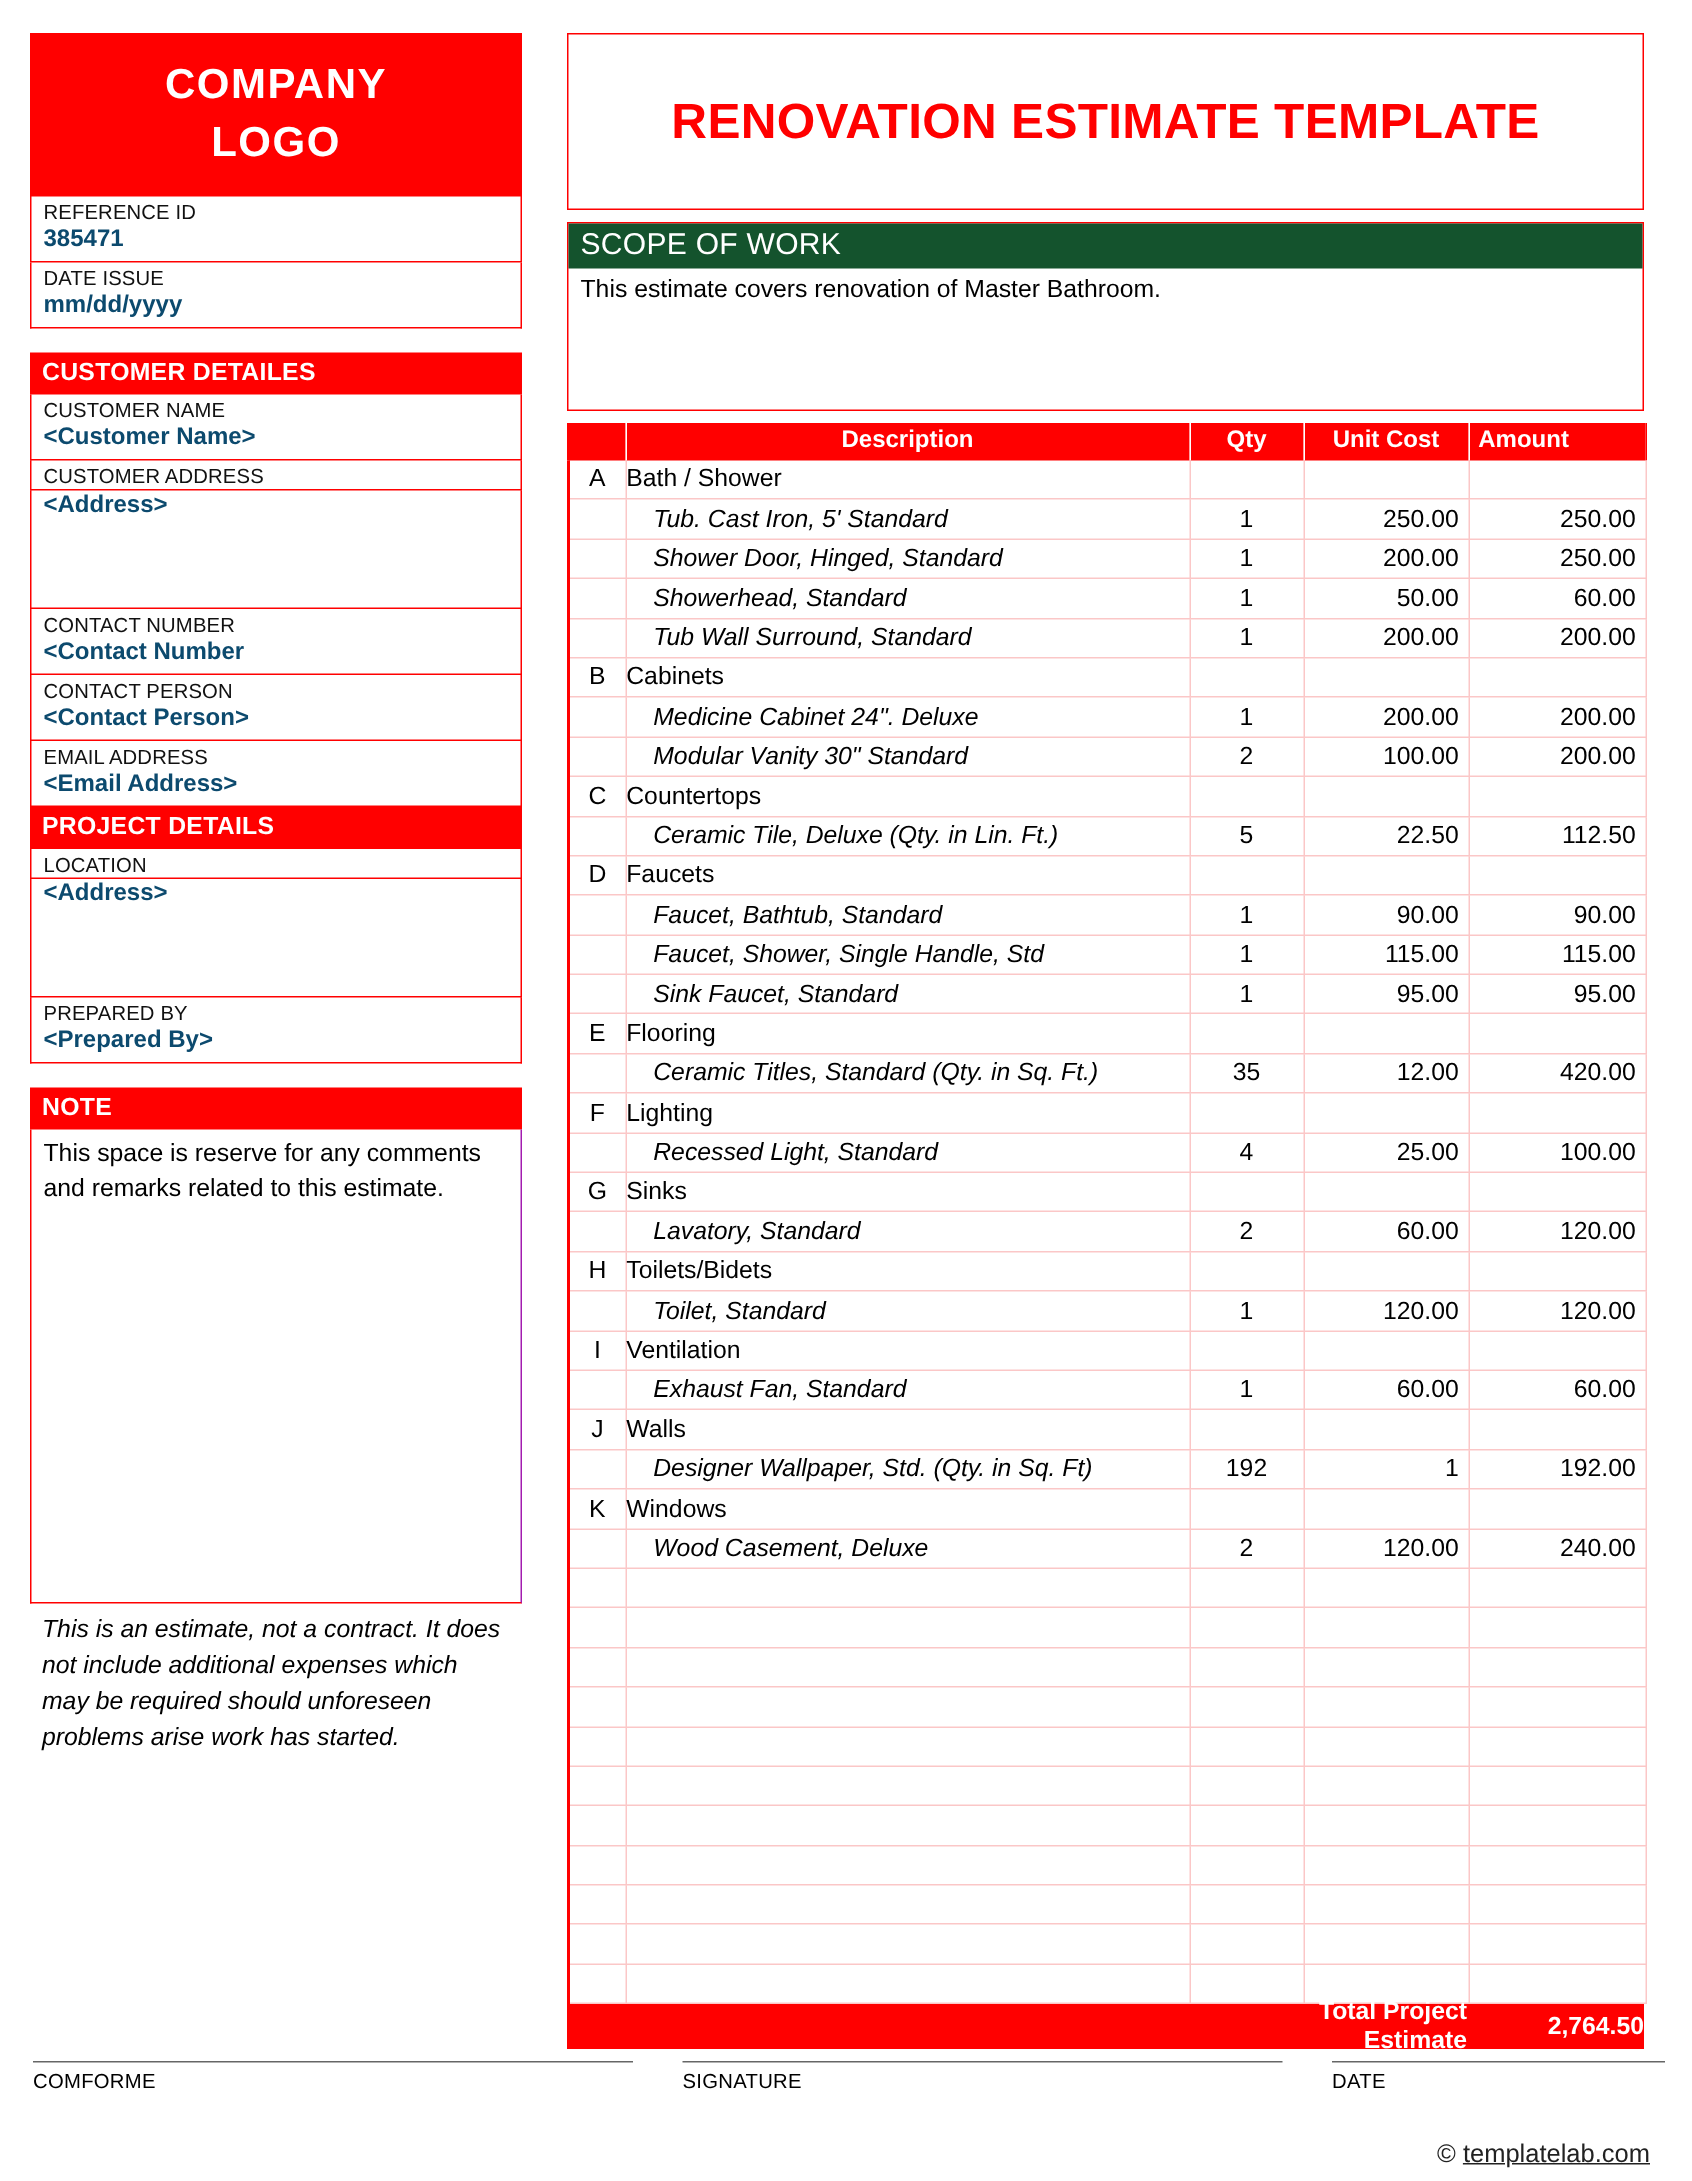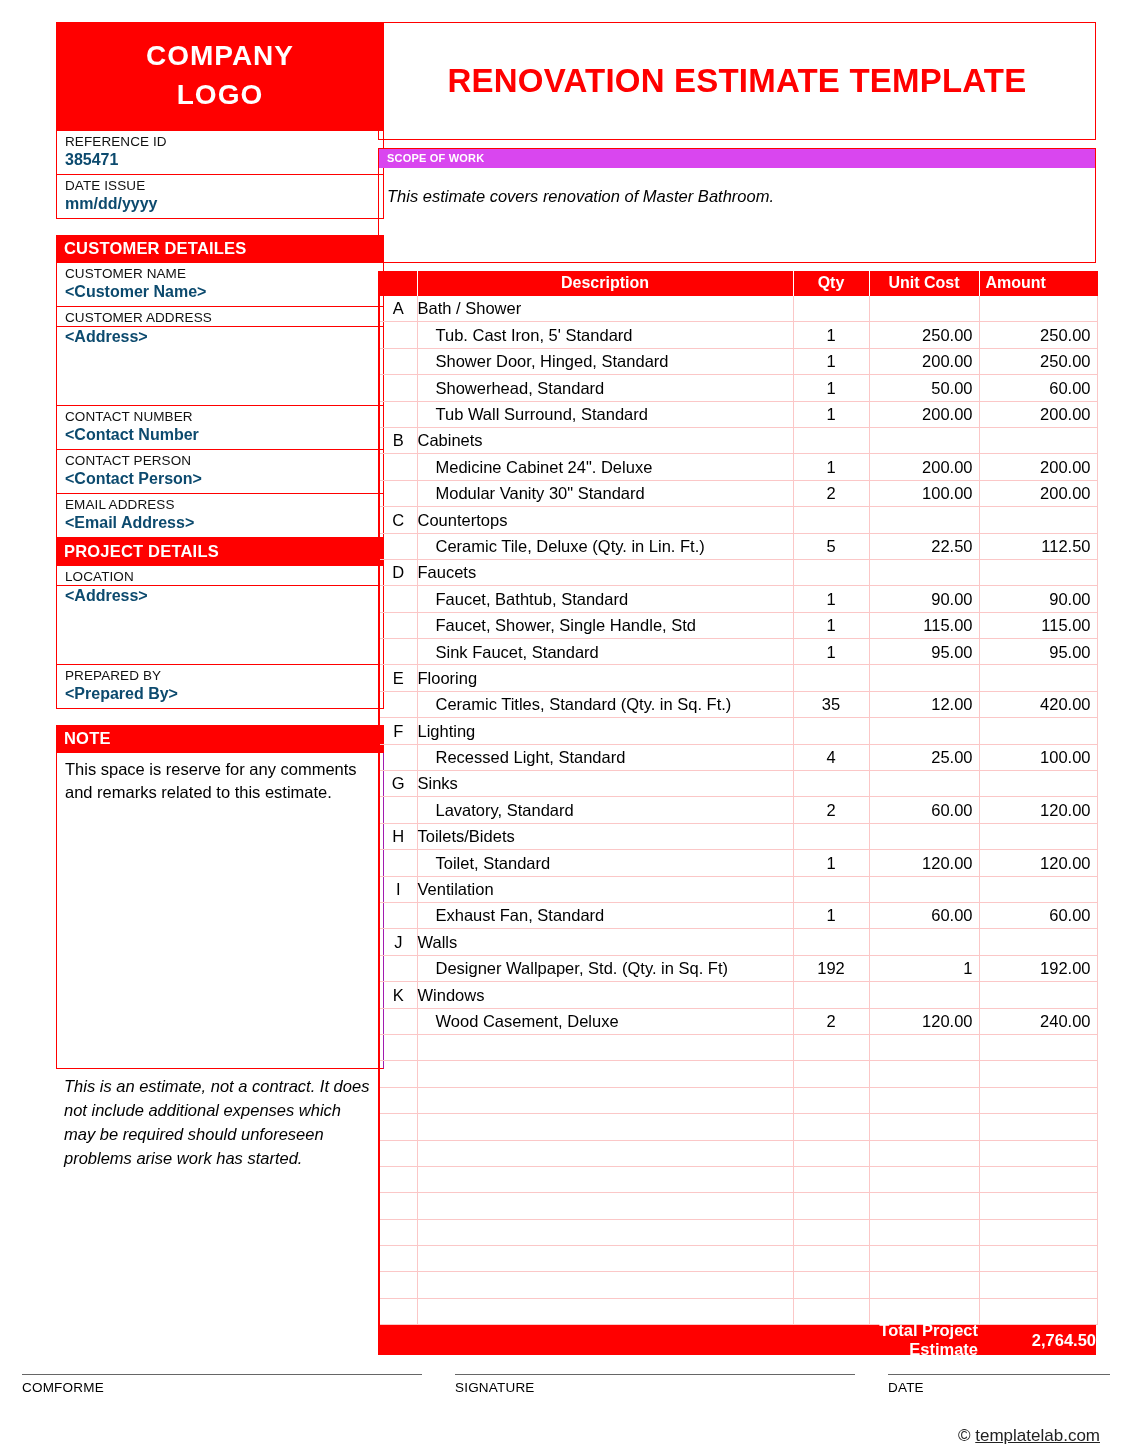--- a/index.html
+++ b/index.html
@@ -20,21 +20,20 @@
     width: 1128px;
     height: 1454px;
   }
 
   
   .left-col {
     position: absolute;
     left: 20px;
     top: 22px;
     width: 328px;
-    margin-left: 36px;
   }
   .logo-box {
     background: #FF0000;
     height: 108px;
     display: flex;
     flex-direction: column;
     align-items: center;
     justify-content: center;
     color: #ffffff;
     font-weight: bold;
@@ -110,33 +109,32 @@
     font-weight: bold;
     font-size: 33px;
     letter-spacing: 0.2px;
     text-align: center;
   }
   .scope-wrap {
     margin-top: 8px;
     border: 1px solid #FF0000;
   }
   .scope-head {
-    background: #d946ef;
+    background: #14532d;
     color: #ffffff;
-    font-weight: bold;
-    font-size: 11px;
+    font-weight: normal;
+    font-size: 20px;
     padding: 3px 8px 4px 8px;
     letter-spacing: 0.2px;
   }
   .scope-body {
     font-size: 16.5px;
-    padding: 19px 8px;
+    padding: 5px 8px;
     height: 94px;
     box-sizing: border-box;
-    font-style: italic;
   }
 
   table.items {
     margin-top: 8px;
     border-collapse: collapse;
     width: 718px;
     table-layout: fixed;
     border-left: 2px solid #FF0000;
     border-right: 1px solid #FF0000;
   }
@@ -165,21 +163,21 @@
     border-bottom: 1px solid #FBC7C7;
     border-right: 1px solid #FBC7C7;
     vertical-align: middle;
     line-height: 1.0;
   }
   td.letter {
     text-align: center;
     border-right: 1px solid transparent;
   }
   td.desc { text-align: left; border-right: 1px solid #FBC7C7;}
-  td.desc.indent { padding-left: 18px; }
+  td.desc.indent { padding-left: 18px; font-style: italic; }
   td.qty  { text-align: center; }
   td.unit { text-align: right; padding-right: 10px; }
   td.amt  { text-align: right; padding-right: 10px; border-right: none; }
 
   tr.cat td.desc { padding-left: 0; }
 
   .total-bar {
     width: 718px;
     background: #FF0000;
     color: #ffffff;

